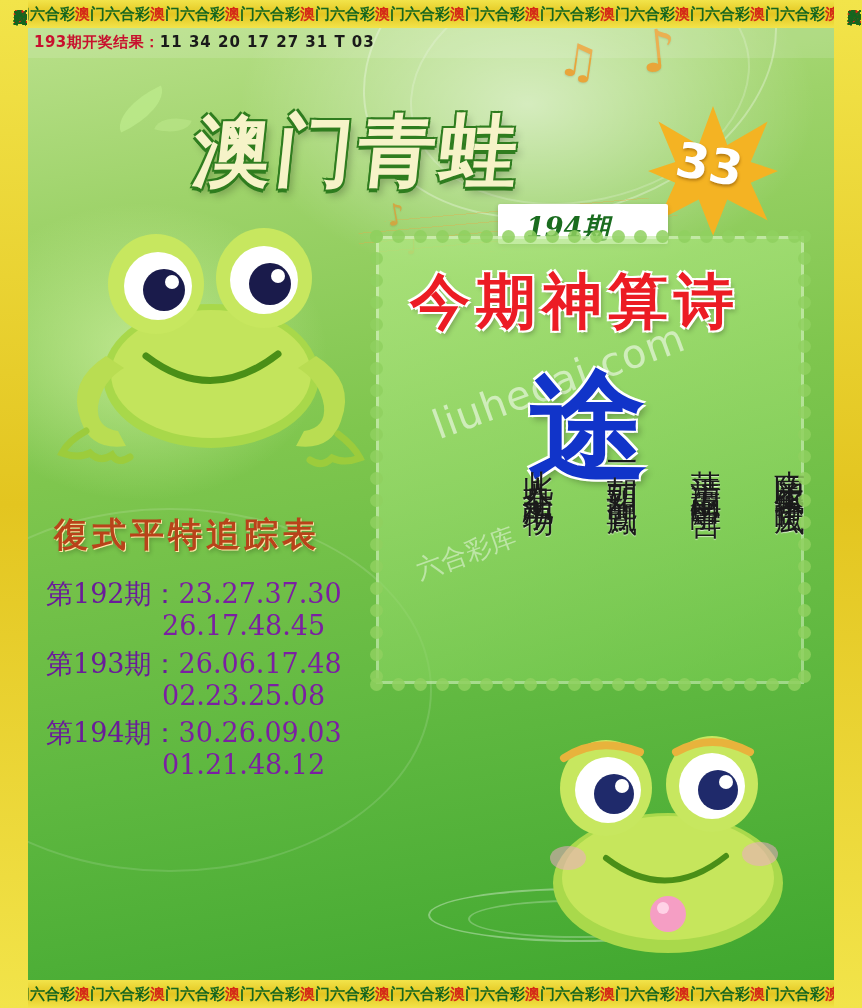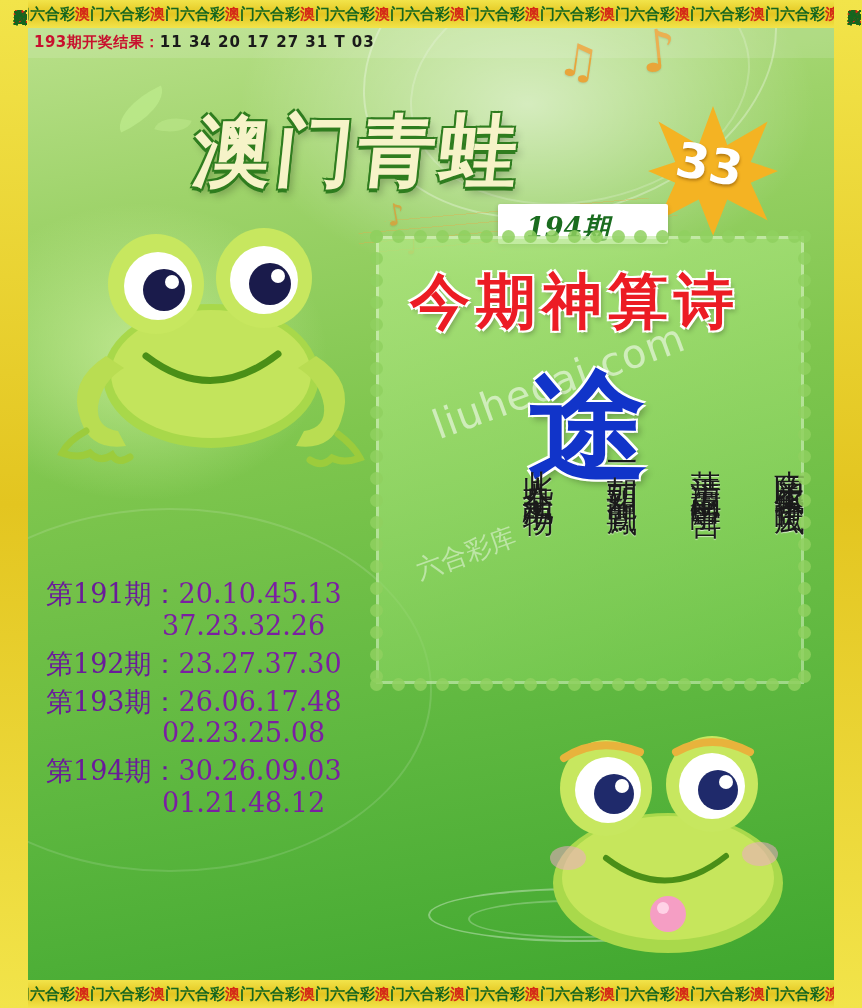--- a/index.html
+++ b/index.html
@@ -172,27 +172,25 @@
     <div class="watermark2">六合彩库</div>
     <div class="big-char">途</div>
 
     <div class="poem-cols">
       <div class="poem-col">南陌柔條帶暖風</div>
       <div class="poem-col">華清高樹出離宮</div>
       <div class="poem-col">一朝如龍一朝鳳</div>
       <div class="poem-col">此人非是池中物</div>
     </div>
 
+    <div class="track-title">復式平特追踪表</div>
     <div class="track-list">
       <div class="track-row">
-        <span class="lbl">第191期：</span><span>20.10.45.13</span>
-        <span class="l2">37.23.32.26</span>
-      </div>
-      <div class="track-row">
         <span class="lbl">第192期：</span><span>23.27.37.30</span>
+        <span class="l2">26.17.48.45</span>
       </div>
       <div class="track-row">
         <span class="lbl">第193期：</span><span>26.06.17.48</span>
         <span class="l2">02.23.25.08</span>
       </div>
       <div class="track-row">
         <span class="lbl">第194期：</span><span>30.26.09.03</span>
         <span class="l2">01.21.48.12</span>
       </div>
     </div>

